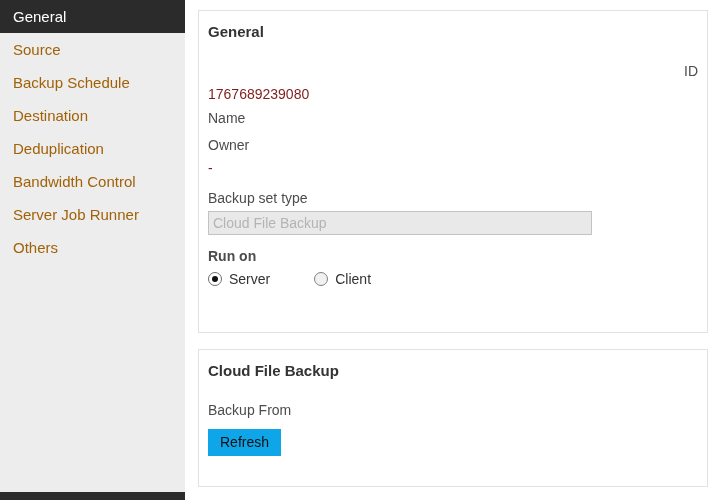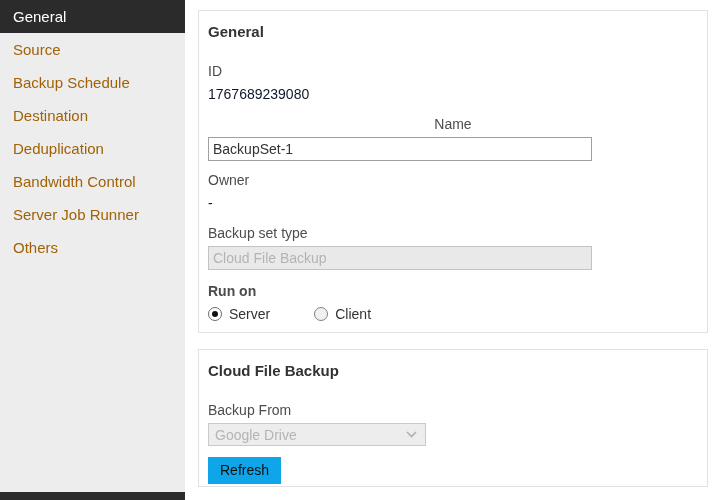--- a/index.html
+++ b/index.html
@@ -56,25 +56,25 @@
     color: #333333;
   }
   .field-label {
     font-size: 14px;
     line-height: 16px;
     color: #4c4c4c;
   }
   .field-value {
     font-size: 14px;
     line-height: 16px;
-    color: #0f172a;
-  }
-  .lbl-id        { margin-top: 23px; }
+    color: #7f1d1d;
+  }
+  .lbl-id        { margin-top: 23px; text-align: right; }
   .val-id        { margin-top: 7px; }
-  .lbl-name      { margin-top: 14px; text-align: center; }
+  .lbl-name      { margin-top: 8px; }
   .lbl-owner     { margin-top: 11px; }
   .val-owner     { margin-top: 7px; }
   .lbl-type      { margin-top: 14px; }
   .lbl-runon     { margin-top: 13px; font-weight: bold; }
   .lbl-backupfrom{ margin-top: 23px; }
 
   .text-input {
     display: block;
     margin-top: 5px;
     width: 384px;
@@ -172,21 +172,20 @@
   <div class="sidebar-bottom-bar"></div>
 </nav>
 
 <section class="panel panel-general">
   <h2 class="panel-title">General</h2>
 
   <div class="field-label lbl-id">ID</div>
   <div class="field-value val-id">1767689239080</div>
 
   <div class="field-label lbl-name">Name</div>
-  <input class="text-input" type="text" value="BackupSet-1" style="">
 
   <div class="field-label lbl-owner">Owner</div>
   <div class="field-value val-owner">-</div>
 
   <div class="field-label lbl-type">Backup set type</div>
   <input class="text-input disabled" type="text" disabled="" value="Cloud File Backup" style="">
 
   <div class="field-label lbl-runon">Run on</div>
   <div class="radio-row">
     <span class="radio-group">
@@ -199,23 +198,15 @@
       <span class="radio-circle"></span>
       <span class="radio-label">Client</span>
     </span>
   </div>
 </section>
 
 <section class="panel panel-cloud">
   <h2 class="panel-title">Cloud File Backup</h2>
 
   <div class="field-label lbl-backupfrom">Backup From</div>
-  <div class="select-box">
-    <span class="select-text">Google Drive</span>
-    <span class="select-chevron">
-      <svg width="11" height="7" viewBox="0 0 11 7">
-          <polyline points="1,1 5.5,5.5 10,1" fill="none" stroke="#b0b0b0" stroke-width="1.6"></polyline>
-        </svg>
-    </span>
-  </div>
 
   <button class="btn">Refresh</button>
 </section>
 
 </body></html>

